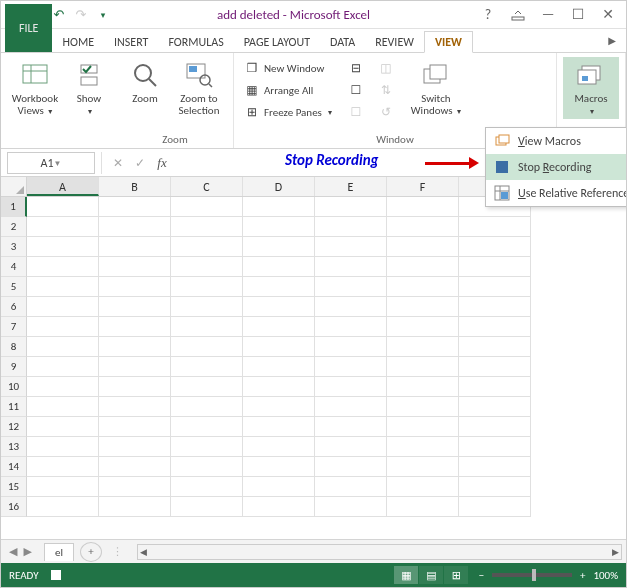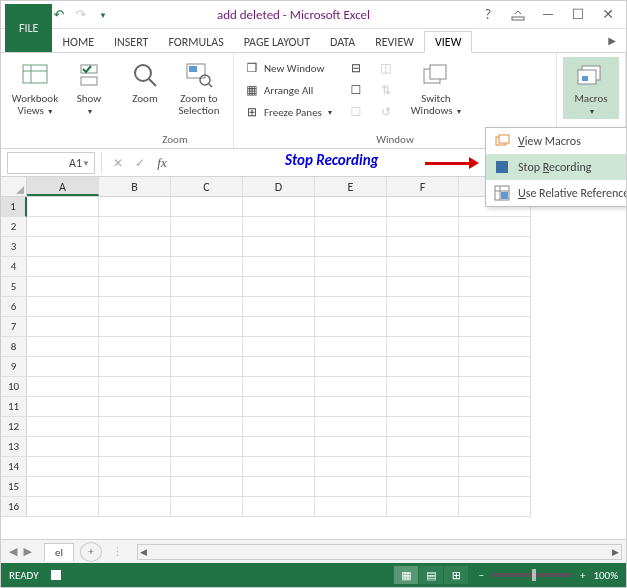--- a/index.html
+++ b/index.html
@@ -11,21 +11,21 @@
 .qat { display: flex; align-items: center; gap: 2px; }
 .qat-ico { width: 20px; height: 20px; display: flex; align-items: center; justify-content: center; font-size: 13px; color: #217346; }
 .title-text { flex: 1; text-align: center; font-size: 13px; color: #701a75; }
 .win-ctrls { display: flex; gap: 2px; }
 .win-ctrls div { width: 28px; height: 24px; display: flex; align-items:center; justify-content:center; font-size: 14px; color: #666; }
 
 
 .tabstrip { height: 24px; display:flex; align-items:flex-end; border-bottom: 1px solid #d4d4d4; padding-left: 4px; background:#fff;}
 .tab { padding: 3px 10px; font-size: 12px; color:#444; cursor:pointer;}
 .tab.file { background:#217346; color:#e5e5e5; padding:17px 14px; }
-.tab.active { color:#000000; border:1px solid #d4d4d4; border-bottom:1px solid #fff; margin-bottom:-1px; background:#fff;}
+.tab.active { color:#a16207; border:1px solid #d4d4d4; border-bottom:1px solid #fff; margin-bottom:-1px; background:#fff;font-weight:bold;}
 .tab-more { padding:0 6px; color:#666; align-self:center; margin-left:auto; margin-right:4px; font-size:10px;}
 
 
 .ribbon { height: 96px; border-bottom: 1px solid #d4d4d4; display:flex; background:#fff;}
 .rgroup { display:flex; flex-direction:column; border-right:1px solid #e5e5e5; padding:4px 6px 2px 6px;}
 .rgroup .body { flex:1; display:flex; align-items:flex-start; gap:4px;}
 .rgroup .label { text-align:center; font-size:11px; color:#666; padding-top:2px;}
 .rbtn-big { display:flex; flex-direction:column; align-items:center; width:56px; padding:2px; gap:2px;}
 .rbtn-big .ico { width:32px; height:32px; display:flex; align-items:center; justify-content:center; font-size:22px;}
 .rbtn-big .lbl { font-size:11px; text-align:center; line-height:12px;}
@@ -36,21 +36,21 @@
 
 
 .dropdown { position:absolute; top:126px; left:484px; width:170px; background:#fff; border:1px solid #bfbfbf; box-shadow:2px 2px 4px rgba(0,0,0,.15); z-index:100;}
 .dd-item { display:flex; align-items:center; gap:8px; height:26px; padding:0 8px; font-size:12px;}
 .dd-item.hl { background:#cde6d6;}
 .dd-ico { width:16px; height:16px; display:flex; align-items:center; justify-content:center; font-size:12px;}
 .dd-item u { text-decoration: underline; }
 
 
 .fbar { height:28px; display:flex; align-items:center; border-bottom:1px solid #d4d4d4; position:relative;}
-.namebox { width:88px; height:22px; border:1px solid #ccc; margin:0 6px; display:flex; align-items:center; padding:0 4px; font-size:12px; justify-content:flex-end;}
+.namebox { width:88px; height:22px; border:1px solid #ccc; margin:0 6px; display:flex; align-items:center; padding:0 4px; font-size:12px; justify-content:center;}
 .fx-group { display:flex; align-items:center; gap:2px; border-left:1px solid #e0e0e0; padding:0 6px; height:22px;}
 .fx-btn { width:20px; height:18px; color:#aaa; display:flex; align-items:center; justify-content:center; font-size:12px;}
 .fx-lbl { font-style:italic; font-family: Liberation Serif, serif; font-size:13px; color:#555;}
 .callout { position:absolute; left:284px; top:2px; color:#0000d6; font-weight:bold; font-size:15px; font-style:italic;}
 .arrow { position:absolute; left:424px; top:10px; width:54px; height:8px;}
 .arrow-line { position:absolute; top:3px; left:0; width:44px; height:3px; background:#d60000;}
 .arrow-head { position:absolute; right:0; top:-2px; width:0; height:0; border-left:10px solid #d60000; border-top:6px solid transparent; border-bottom:6px solid transparent;}
 
 
 .grid-wrap { flex:1; background:#fff; display:flex; flex-direction:column; position:relative; overflow:hidden;}

